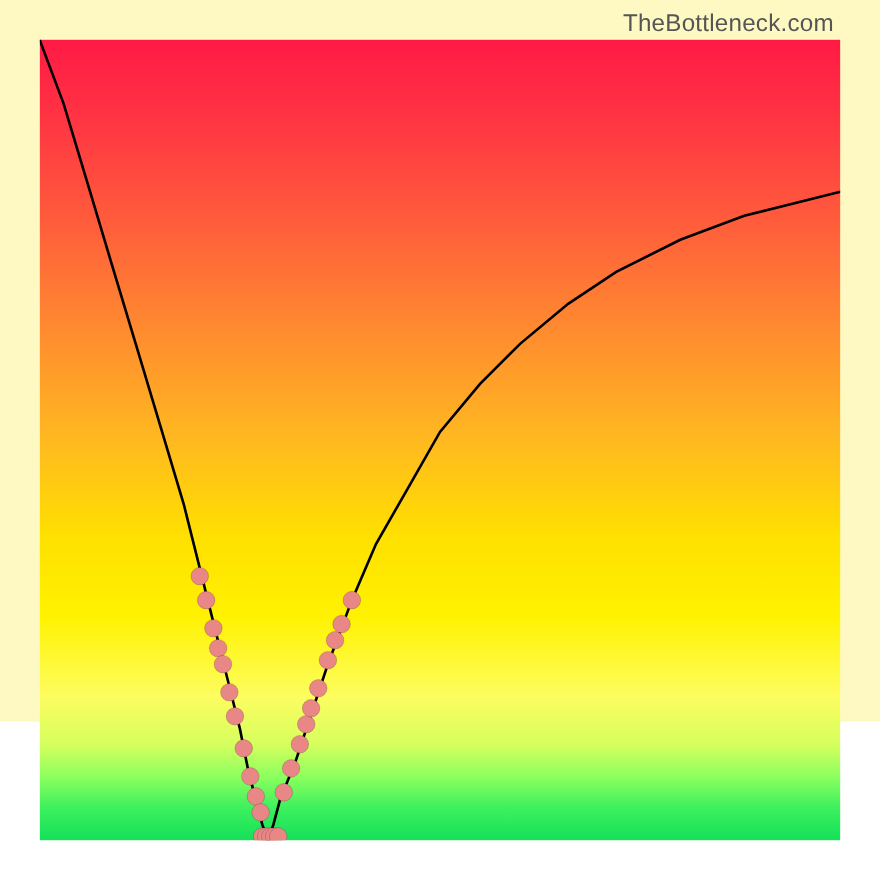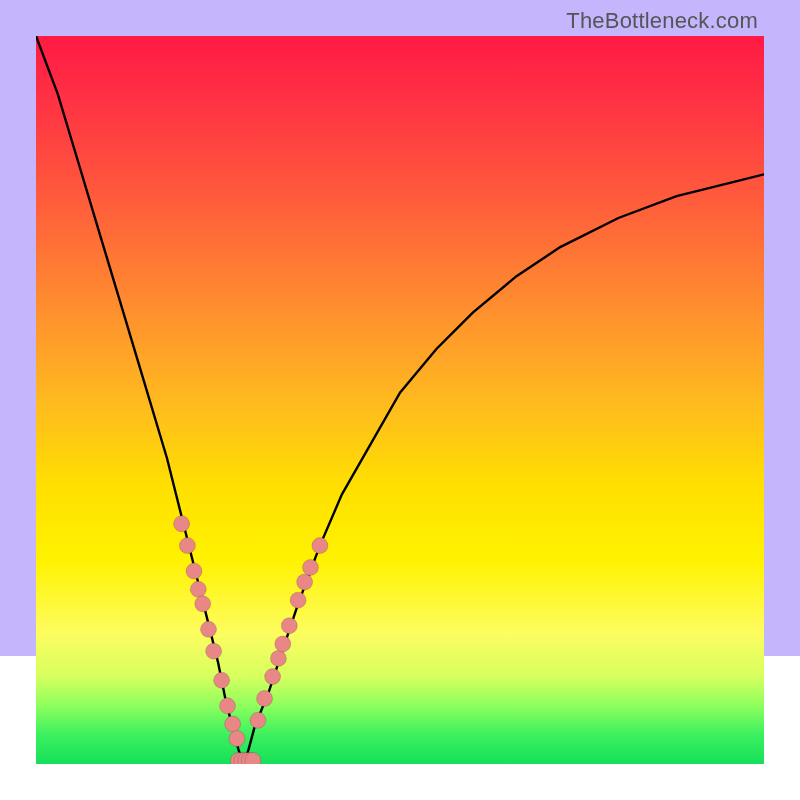--- a/index.html
+++ b/index.html
@@ -8,21 +8,21 @@
     width: 800px;
     height: 800px;
     overflow: hidden;
     background: #fff;
     font-family: Arial, Helvetica, sans-serif;
   }
   .frame {
     position: relative;
     width: 800px;
     height: 656px;
-    background: #c4b5fd;
+    background: #fef9c3;
   }
   .plot-area {
     position: absolute;
     left: 36px;
     top: 36px;
     width: 728px;
     height: 728px;
     overflow: hidden;
   }
   .gradient-bg {

